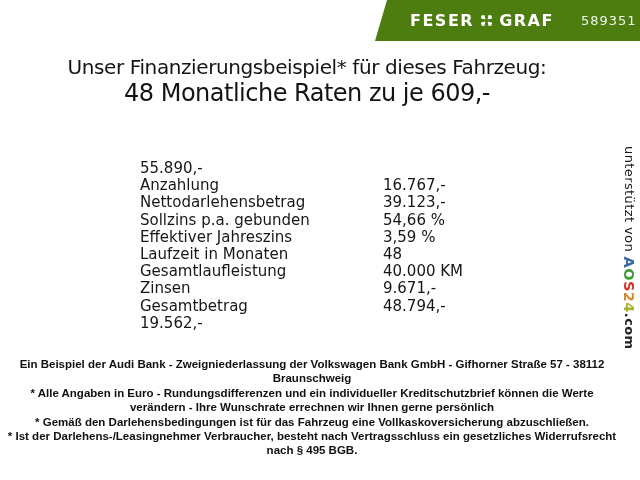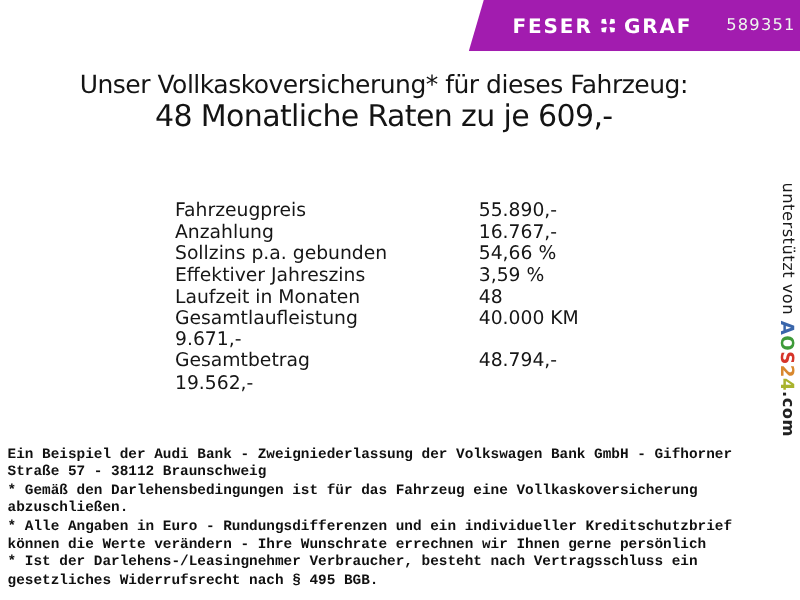--- a/index.html
+++ b/index.html
@@ -24,96 +24,100 @@
   .title1{position:absolute;top:55px;left:0;width:614px;text-align:center;
     font-size:20px;letter-spacing:-0.4px;color:#141414;}
   .title2{position:absolute;top:79px;left:0;width:614px;text-align:center;
     font-size:24px;letter-spacing:-0.5px;color:#141414;}
   
   .ftable{position:absolute;top:160px;left:140px;width:360px;}
   .frow{display:flex;font-size:15px;line-height:17.2px;white-space:nowrap;}
   .flabel{width:243px;flex:none;}
   .fvalue{flex:none;}
   
-  .footer{position:absolute;top:357px;left:6px;right:22px;
-    font-family:Liberation Mono, monospace;font-weight:bold;
+  .footer{position:absolute;top:357px;left:6px;right:22px;text-align:center;
+    font-family:Liberation Sans, sans-serif;font-weight:bold;
     font-size:11.5px;line-height:14.4px;color:#101010;}
   .footer p{margin:0;}
   
   .support{
     position:absolute;top:146px;right:3px;height:210px;
     writing-mode:vertical-rl;text-orientation:mixed;
     font-size:13px;letter-spacing:0.4px;color:#1a1a1a;white-space:nowrap;
   }
   .support .logo{font-weight:bold;font-size:14.5px;}
   .support .suffix{font-weight:bold;color:#222222;}
 </style>
 </head>
 <body>
 
-<div class="banner" style="background: #a21caf;">
+<div class="banner" style="background: #4d7c0f;">
   <div class="brand">
     <span>FESER</span>
     <span class="x-icon">
       <svg width="15" height="15" viewBox="0 0 48 48" aria-hidden="true">
         <g fill="#ffffff" transform="rotate(45 24 24)">
           <polygon points="24,19 16,7 24,1 32,7"></polygon>
           <polygon points="29,24 41,16 47,24 41,32"></polygon>
           <polygon points="24,29 32,41 24,47 16,41"></polygon>
           <polygon points="19,24 7,32 1,24 7,16"></polygon>
         </g>
       </svg>
     </span>
     <span>GRAF</span>
   </div>
   <span class="badge-number">589351</span>
 </div>
 
-<div class="title1">Unser Vollkaskoversicherung* für dieses Fahrzeug:</div>
+<div class="title1">Unser Finanzierungsbeispiel* für dieses Fahrzeug:</div>
 <div class="title2">48 Monatliche Raten zu je 609,-</div>
 
 <div class="ftable" id="finance-rows">
     <div class="frow">
-      <span class="flabel">Fahrzeugpreis</span>
       <span class="fvalue">55.890,-</span>
     </div>
     <div class="frow">
       <span class="flabel">Anzahlung</span>
       <span class="fvalue">16.767,-</span>
+    </div>
+    <div class="frow">
+      <span class="flabel">Nettodarlehensbetrag</span>
+      <span class="fvalue">39.123,-</span>
     </div>
     <div class="frow">
       <span class="flabel">Sollzins p.a. gebunden</span>
       <span class="fvalue">54,66 %</span>
     </div>
     <div class="frow">
       <span class="flabel">Effektiver Jahreszins</span>
       <span class="fvalue">3,59 %</span>
     </div>
     <div class="frow">
       <span class="flabel">Laufzeit in Monaten</span>
       <span class="fvalue">48</span>
     </div>
     <div class="frow">
       <span class="flabel">Gesamtlaufleistung</span>
       <span class="fvalue">40.000 KM</span>
     </div>
     <div class="frow">
+      <span class="flabel">Zinsen</span>
       <span class="fvalue">9.671,-</span>
     </div>
     <div class="frow">
       <span class="flabel">Gesamtbetrag</span>
       <span class="fvalue">48.794,-</span>
     </div>
     <div class="frow">
       <span class="fvalue">19.562,-</span>
     </div>
   </div>
 
 <div class="footer" id="footer-paragraphs">
     <p>Ein Beispiel der Audi Bank - Zweigniederlassung der Volkswagen Bank GmbH - Gifhorner Straße 57 - 38112 Braunschweig</p>
+    <p>* Alle Angaben in Euro - Rundungsdifferenzen und ein individueller Kreditschutzbrief können die Werte verändern - Ihre Wunschrate errechnen wir Ihnen gerne persönlich</p>
     <p>* Gemäß den Darlehensbedingungen ist für das Fahrzeug eine Vollkaskoversicherung abzuschließen.</p>
-    <p>* Alle Angaben in Euro - Rundungsdifferenzen und ein individueller Kreditschutzbrief können die Werte verändern - Ihre Wunschrate errechnen wir Ihnen gerne persönlich</p>
     <p>* Ist der Darlehens-/Leasingnehmer Verbraucher, besteht nach Vertragsschluss ein gesetzliches Widerrufsrecht nach § 495 BGB.</p>
   </div>
 
 <div class="support">
   <span>unterstützt von </span><span class="logo" id="logo-letters"><span style="color: rgb(58, 102, 171);">A</span><span style="color: rgb(63, 155, 58);">O</span><span style="color: rgb(214, 52, 41);">S</span><span style="color: rgb(216, 136, 46);">2</span><span style="color: rgb(169, 179, 46);">4</span></span><span class="suffix">.com</span>
 </div>
 
 </body></html>

